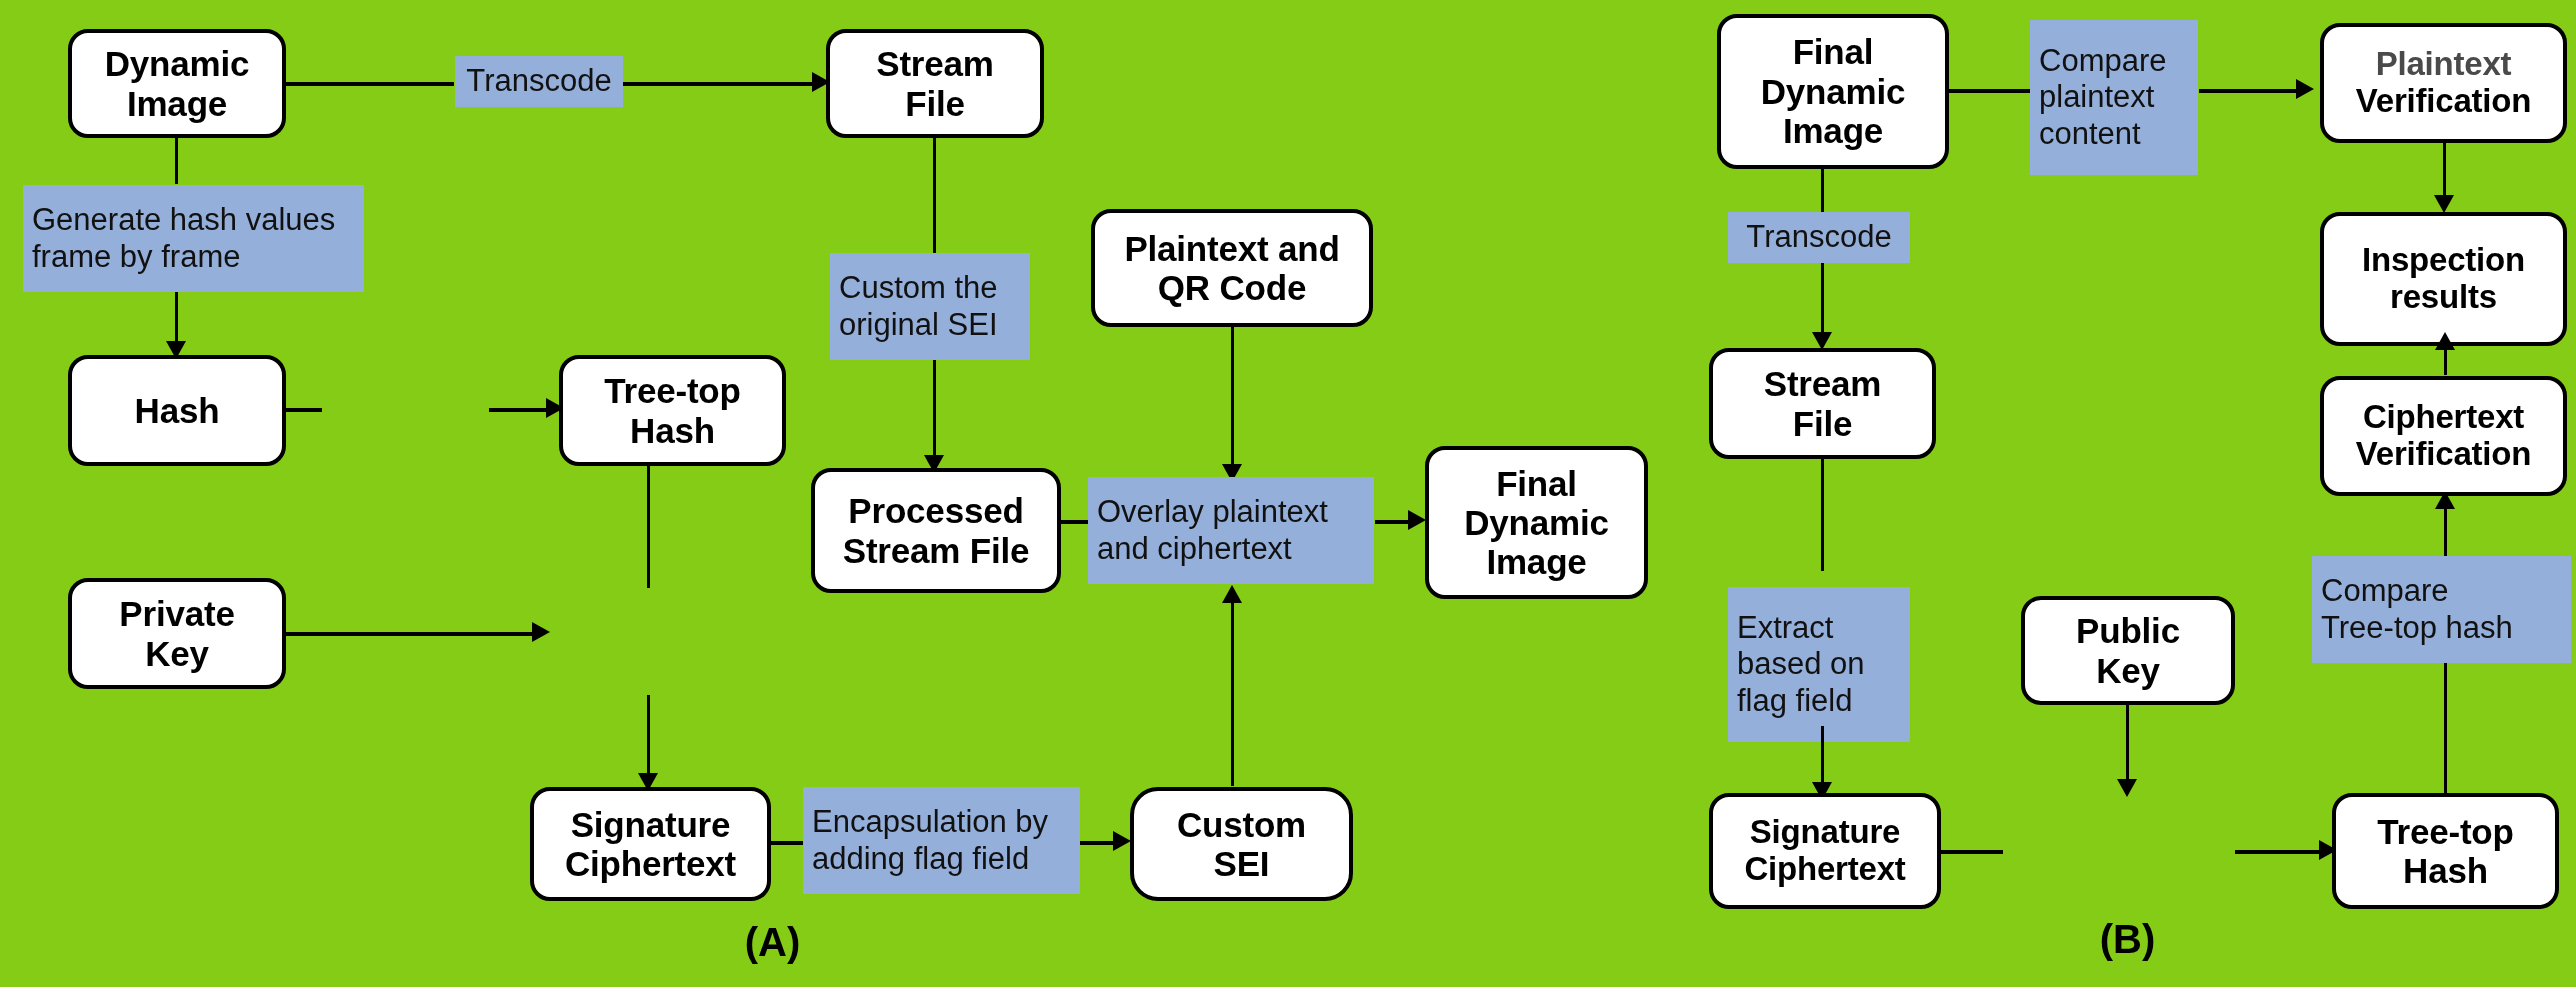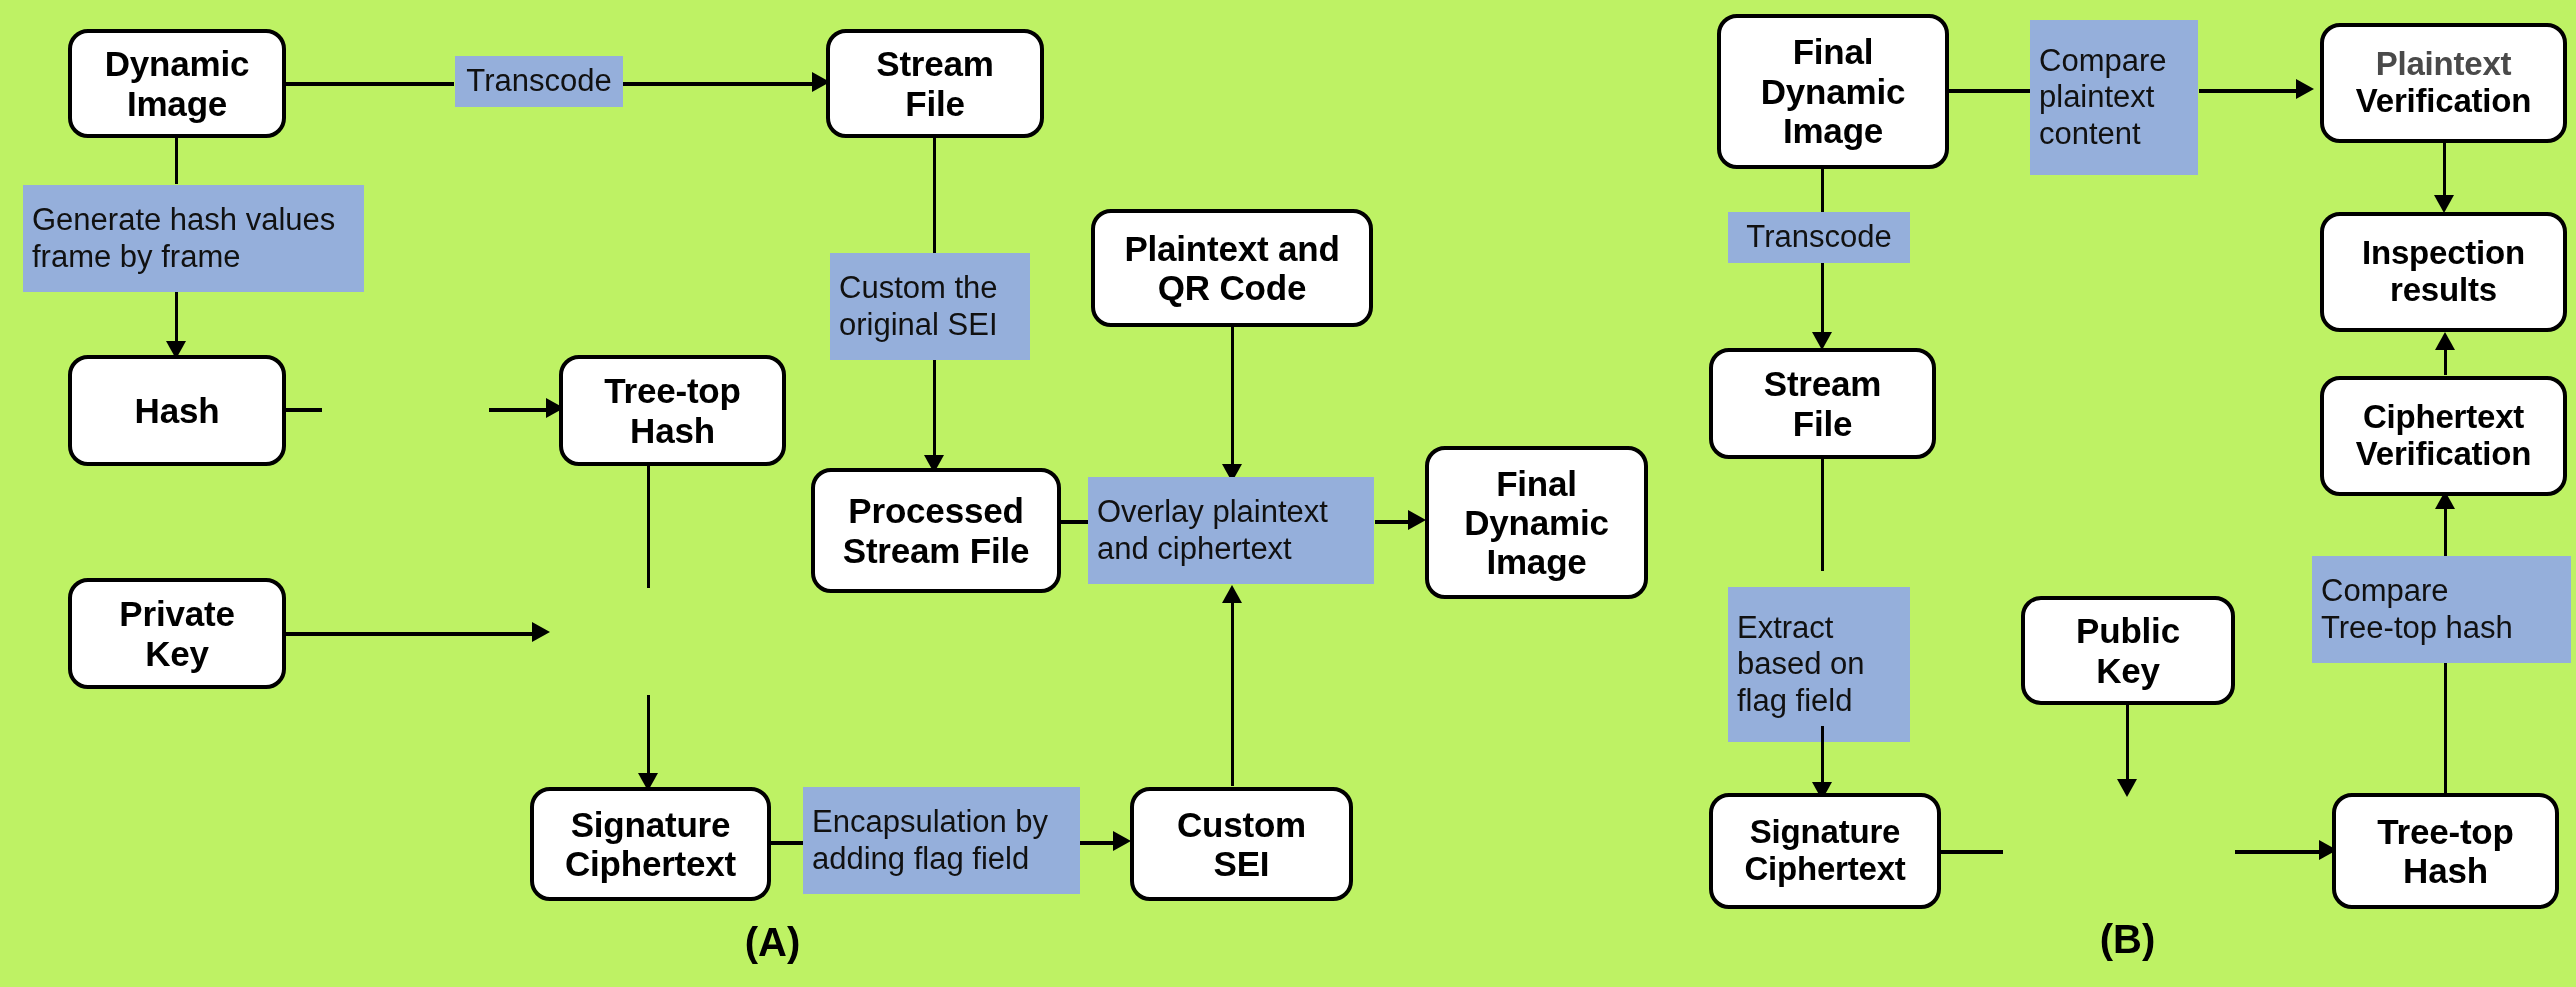--- a/index.html
+++ b/index.html
@@ -1,18 +1,18 @@
 <!DOCTYPE html>
 <html style="font-size:14.5px"><head>
 <meta charset="utf-8">
 <style>
   html,body{margin:0;padding:0;background:#ffffff;}
   body{width:2576px;height:987px;position:relative;overflow:hidden;
        font-family:"Liberation Sans","DejaVu Sans",sans-serif;}
-  #stage{position:absolute;left:0;top:0;width:2576px;height:987px;background:#bef264;}
+  #stage{position:absolute;left:0;top:0;width:2576px;height:987px;background:#84cc16;}
 
   
   .node{
     position:absolute;
     box-sizing:border-box;
     background:#ffffff;
     border:4.5px solid #000000;
     border-radius:20px;
     display:flex;
     align-items:center;
@@ -110,21 +110,21 @@
 
   <div class="node" style="left:530px;top:787px;width:241px;height:114px;">Signature
 Ciphertext</div>
 
   <div class="ln lnh" style="left:771px;top:841px;width:32px;"></div>
   <div class="chip" style="left:803px;top:787px;width:277px;height:107px;">Encapsulation by
 adding flag field</div>
   <div class="ln lnh" style="left:1080px;top:841px;width:41px;"></div>
   <div class="ar ar-r" style="left:1113px;top:831px;"></div>
 
-  <div class="node" style="left:1130px;top:787px;width:223px;height:114px;">Custom
+  <div class="node" style="left:1130px;top:787px;width:223px;height:114px;border-radius:28px;">Custom
 SEI</div>
 
   <div class="ln lnv" style="left:933px;top:138px;width:2.7px;height:115px;"></div>
   <div class="chip" style="left:830px;top:253px;width:200px;height:107px;">Custom the
 original SEI</div>
   <div class="ln lnv" style="left:933px;top:360px;width:2.7px;height:104px;"></div>
   <div class="ar ar-d" style="left:924px;top:455px;"></div>
 
   <div class="node" style="left:1091px;top:209px;width:282px;height:118px;">Plaintext and
 QR Code</div>
@@ -164,21 +164,21 @@
   <div class="ar ar-r" style="left:2296px;top:79px;"></div>
 
   <div class="node sm" style="left:2320px;top:23px;width:247px;height:120px;flex-direction:column;">
     <span class="gray">Plaintext</span>
     <span>Verification</span>
   </div>
 
   <div class="ln lnv" style="left:2443px;top:143px;width:2.7px;height:62px;"></div>
   <div class="ar ar-d" style="left:2434px;top:195px;"></div>
 
-  <div class="node sm" style="left:2320px;top:212px;width:247px;height:120px;">Inspection
+  <div class="node sm" style="left:2320px;top:212px;width:247px;height:134px;">Inspection
 results</div>
 
   <div class="ln lnv" style="left:1821px;top:168px;width:2.7px;height:44px;"></div>
   <div class="chip ctr" style="left:1728px;top:212px;width:182px;height:51px;">Transcode</div>
   <div class="ln lnv" style="left:1821px;top:263px;width:2.7px;height:76px;"></div>
   <div class="ar ar-d" style="left:1812px;top:332px;"></div>
 
   <div class="node" style="left:1709px;top:348px;width:227px;height:111px;">Stream
 File</div>
 

